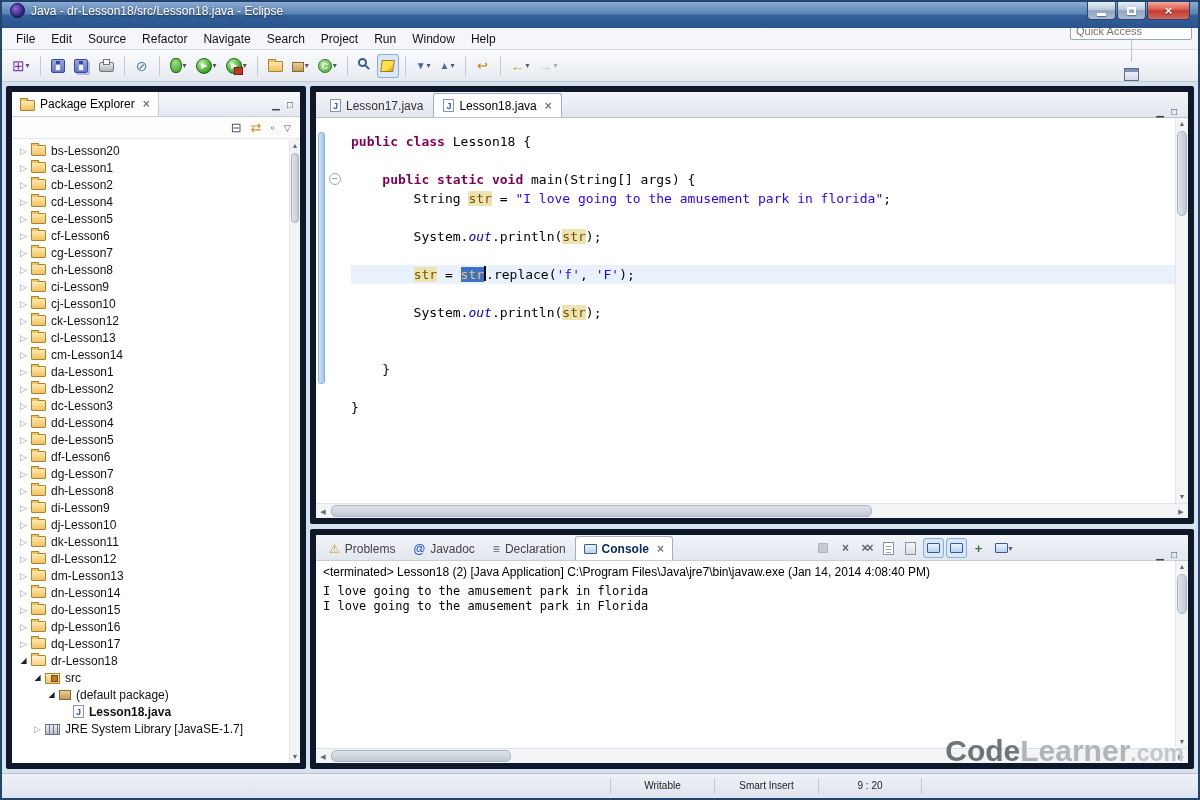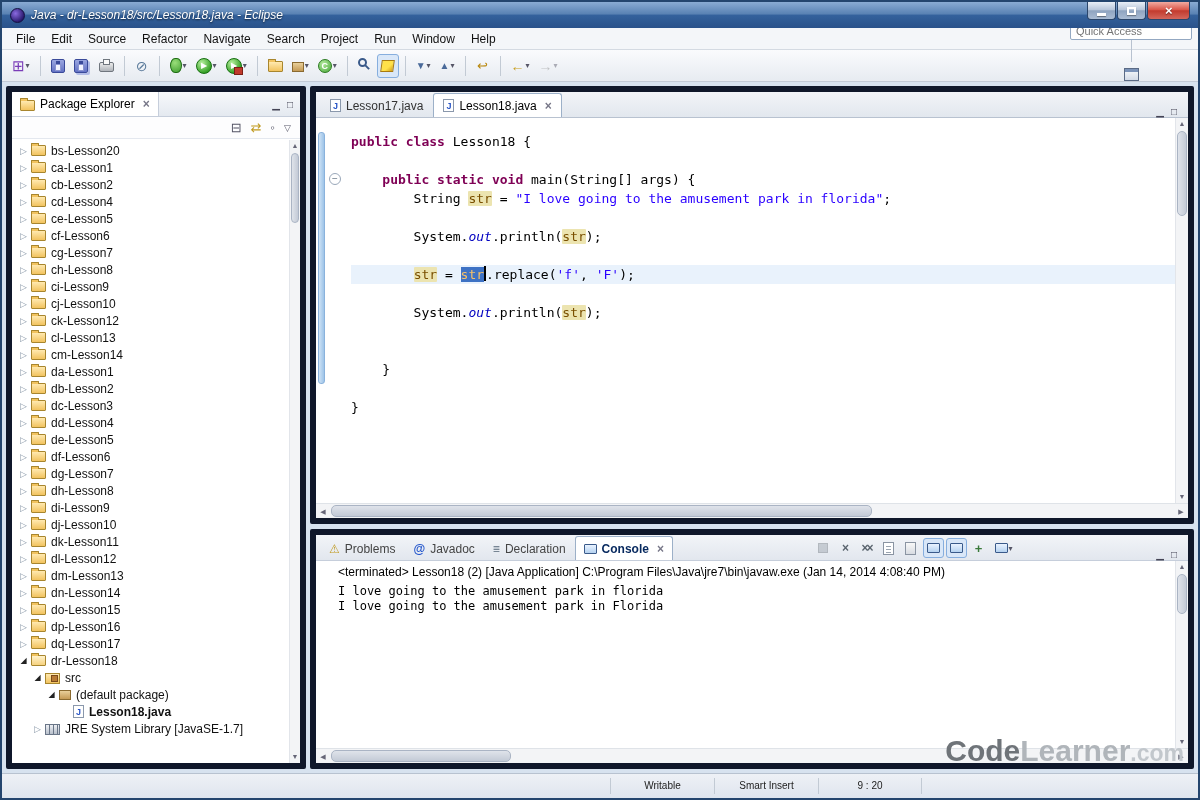--- a/index.html
+++ b/index.html
@@ -3,22 +3,22 @@
 <meta charset="utf-8">
 <style>
   * { margin:0; padding:0; box-sizing:border-box; }
   html,body { width:1200px; height:800px; }
   body { font-family:"Liberation Sans",sans-serif; background:#555; }
 
   .window { width:1200px; height:800px; display:flex; flex-direction:column;
             background:#d7e2ef; border:2px solid #24456e; position:relative; }
 
   
-  .titlebar { height:26px; flex:0 0 26px; display:flex; align-items:center; gap:6px; padding:10px 8px;
-    background:linear-gradient(180deg,#8aabd3 0%,#5a83b4 45%,#33619c 52%,#2a528a 100%); position:relative;font-style:italic; }
+  .titlebar { height:26px; flex:0 0 26px; display:flex; align-items:flex-end; gap:6px; padding:10px 8px;
+    background:linear-gradient(180deg,#8aabd3 0%,#5a83b4 45%,#33619c 52%,#2a528a 100%); position:relative; }
   .app-icon { width:15px; height:15px; border-radius:50%;
     background:radial-gradient(circle at 35% 35%,#8a6ae0,#2a1a6e 72%); border:1px solid #141040; }
   .title-text { color:#fff; font-size:12px; text-shadow:0 1px 2px rgba(0,0,0,.65); }
   .win-buttons { position:absolute; top:0; right:8px; display:flex; gap:1px; }
   .win-btn { height:18px; width:29px; display:flex; align-items:center; justify-content:center;
     border:1px solid #2a456a; border-top:none; border-radius:0 0 4px 4px; color:#fff; font-size:11px;
     background:linear-gradient(#e9eff7,#b9c7db 45%,#8fa4c0 52%,#aabcd4); text-shadow:0 1px 1px rgba(0,0,0,.5); }
   .win-btn.close { width:43px; background:linear-gradient(#f2aba1,#da584b 45%,#c23b2e 52%,#d4675c); font-size:13px; font-weight:bold; }
   .glyph-min { display:block; width:9px; height:3px; background:#fff; margin-top:8px; box-shadow:0 1px 1px rgba(0,0,0,.4); }
   .glyph-max { display:block; width:9px; height:8px; border:2px solid #fff; box-shadow:0 1px 1px rgba(0,0,0,.3); }
@@ -172,21 +172,21 @@
   .console-toolbar { margin-left:auto; display:flex; align-items:center; gap:2px; padding-bottom:2px; }
   .console-toolbar .tb-btn { height:20px; min-width:20px; }
   .g-stop { width:10px; height:10px; background:#9aa2ac; border:1px solid #707880; }
   .g-xgray { color:#5a646e; font-weight:bold; font-size:12px; letter-spacing:-2px; }
   .g-clear { width:11px; height:13px; background:#fff; border:1px solid #8a94a2; position:relative; }
   .g-clear::after { content:''; position:absolute; left:2px; right:2px; top:3px; height:1px;
     background:#9aa4b0; box-shadow:0 3px 0 #9aa4b0, 0 6px 0 #9aa4b0; }
   .g-scrolllock { width:11px; height:13px; background:linear-gradient(#f8f8f8,#d8dce2); border:1px solid #8a94a2; }
   .g-pin { color:#3a7a3a; font-size:13px; font-weight:bold; }
   .console-body { flex:1; display:flex; min-height:0; position:relative; }
-  .console-text { flex:1; padding:4px 22px; overflow:hidden; }
+  .console-text { flex:1; padding:4px 7px; overflow:hidden; }
   .console-header { font-size:12px; color:#000; margin-bottom:5px; white-space:nowrap; }
   .console-line { font-family:"DejaVu Sans Mono",monospace; font-size:12px; line-height:15px; white-space:pre; }
   .co-vscroll { width:13px; flex:0 0 13px; background:#f3f4f6; border-left:1px solid #e2e5ea; position:relative; }
 
   
   .statusbar { height:25px; flex:0 0 25px; background:linear-gradient(#eef1f6,#dfe5ee);
     border-top:1px solid #b8c2d0; display:flex; align-items:center; font-size:10px; color:#222; padding-left:608px; }
   .sb-cell { width:104px; text-align:center; border-left:1px solid #c2cad4; height:16px; line-height:16px; }
   .sb-cell:last-child { border-right:1px solid #c2cad4; }
 

